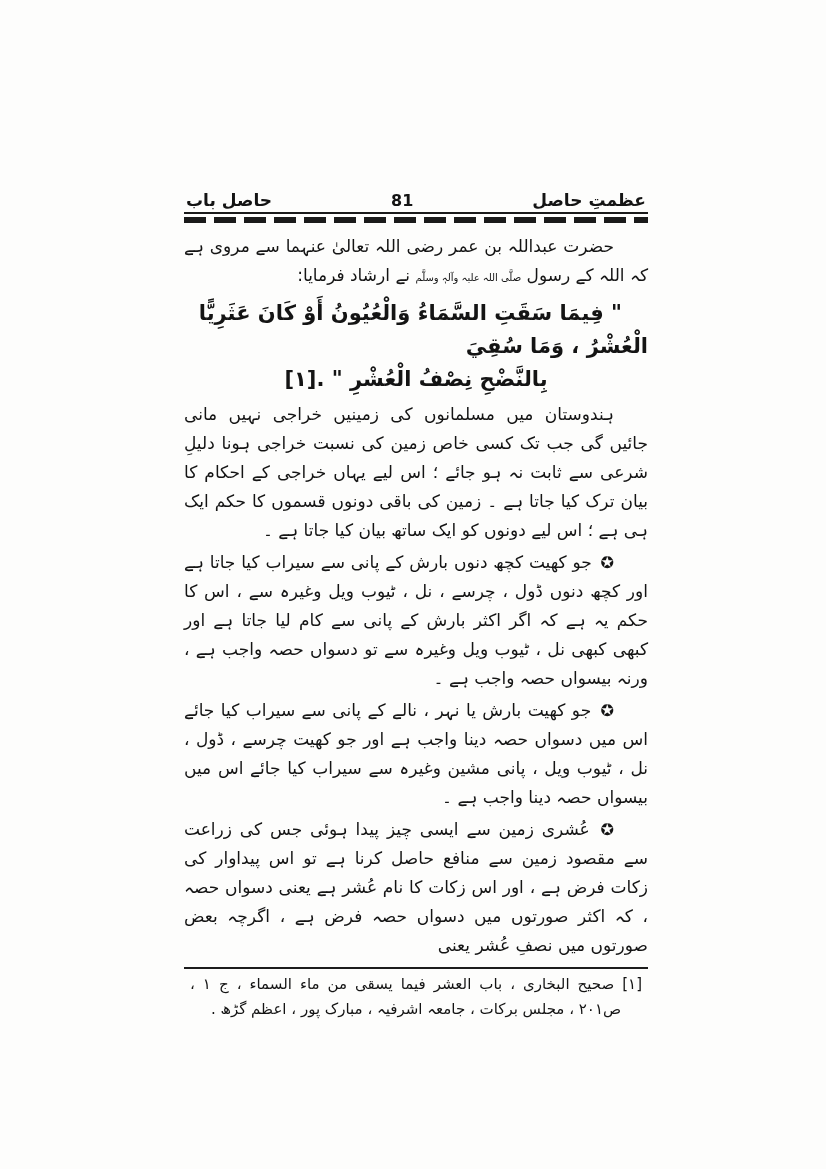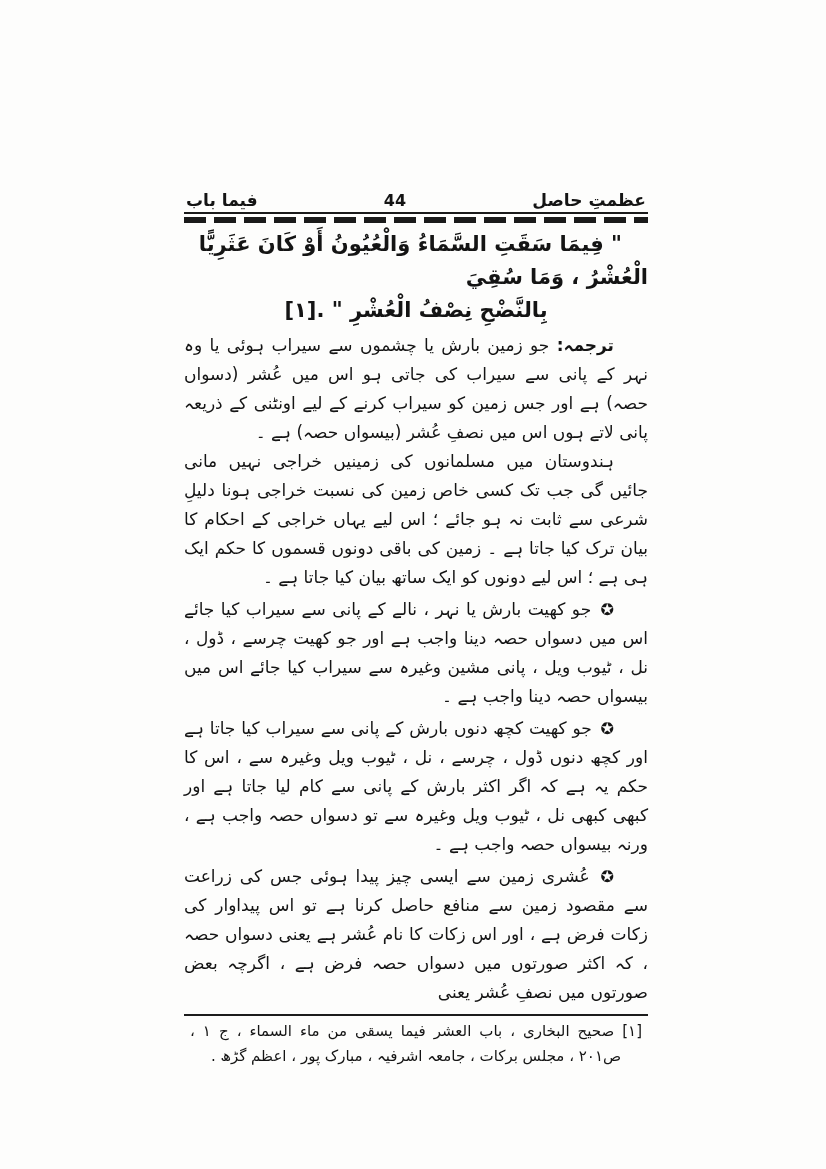--- a/index.html
+++ b/index.html
@@ -73,48 +73,49 @@
   }
 </style>
 </head>
 <body>
 
 <div class="page">
   <div class="col">
 
     <div class="hdr">
       <span>عظمتِ حاصل</span>
-      <span class="pg">44</span>
-      <span>فیما باب</span>
+      <span class="pg">81</span>
+      <span>حاصل باب</span>
     </div>
     <div class="rule-thin"></div>
     <div class="rule-dash"></div>
 
+    <p class="txt indent intro">
+      <span>حضرت عبداللہ بن عمر رضی اللہ تعالیٰ عنہما سے مروی ہے کہ اللہ کے رسول</span>
+      <span class="salawat">صلَّی اللہ علیہ وآلہٖ وسلَّم</span>
+      <span>نے ارشاد فرمایا:</span>
+    </p>
 
     <div class="hadith">
       <div class="l1">" فِيمَا سَقَتِ السَّمَاءُ وَالْعُيُونُ أَوْ كَانَ عَثَرِيًّا الْعُشْرُ ، وَمَا سُقِيَ</div>
       <div class="l2">بِالنَّضْحِ نِصْفُ الْعُشْرِ " .[۱]</div>
     </div>
 
-    <p class="txt indent">
-      <span class="lbl">ترجمہ:</span>
-      <span>جو زمین بارش یا چشموں سے سیراب ہوئی یا وہ نہر کے پانی سے سیراب کی جاتی ہو اس میں عُشر (دسواں حصہ) ہے اور جس زمین کو سیراب کرنے کے لیے اونٹنی کے ذریعہ پانی لاتے ہوں اس میں نصفِ عُشر (بیسواں حصہ) ہے ۔</span>
-    </p>
 
 
     <p class="txt indent">ہندوستان میں مسلمانوں کی زمینیں خراجی نہیں مانی جائیں گی جب تک کسی خاص زمین کی نسبت خراجی ہونا دلیلِ شرعی سے ثابت نہ ہو جائے ؛ اس لیے یہاں خراجی کے احکام کا بیان ترک کیا جاتا ہے ۔ زمین کی باقی دونوں قسموں کا حکم ایک ہی ہے ؛ اس لیے دونوں کو ایک ساتھ بیان کیا جاتا ہے ۔</p>
 
     <p class="txt indent bullet-p">
       <span class="bullet-glyph">✪</span>
-      <span>جو کھیت بارش یا نہر ، نالے کے پانی سے سیراب کیا جائے اس میں دسواں حصہ دینا واجب ہے اور جو کھیت چرسے ، ڈول ، نل ، ٹیوب ویل ، پانی مشین وغیرہ سے سیراب کیا جائے اس میں بیسواں حصہ دینا واجب ہے ۔</span>
+      <span>جو کھیت کچھ دنوں بارش کے پانی سے سیراب کیا جاتا ہے اور کچھ دنوں ڈول ، چرسے ، نل ، ٹیوب ویل وغیرہ سے ، اس کا حکم یہ ہے کہ اگر اکثر بارش کے پانی سے کام لیا جاتا ہے اور کبھی کبھی نل ، ٹیوب ویل وغیرہ سے تو دسواں حصہ واجب ہے ، ورنہ بیسواں حصہ واجب ہے ۔</span>
     </p>
 
     <p class="txt indent bullet-p">
       <span class="bullet-glyph">✪</span>
-      <span>جو کھیت کچھ دنوں بارش کے پانی سے سیراب کیا جاتا ہے اور کچھ دنوں ڈول ، چرسے ، نل ، ٹیوب ویل وغیرہ سے ، اس کا حکم یہ ہے کہ اگر اکثر بارش کے پانی سے کام لیا جاتا ہے اور کبھی کبھی نل ، ٹیوب ویل وغیرہ سے تو دسواں حصہ واجب ہے ، ورنہ بیسواں حصہ واجب ہے ۔</span>
+      <span>جو کھیت بارش یا نہر ، نالے کے پانی سے سیراب کیا جائے اس میں دسواں حصہ دینا واجب ہے اور جو کھیت چرسے ، ڈول ، نل ، ٹیوب ویل ، پانی مشین وغیرہ سے سیراب کیا جائے اس میں بیسواں حصہ دینا واجب ہے ۔</span>
     </p>
 
     <p class="txt indent bullet-p">
       <span class="bullet-glyph">✪</span>
       <span>عُشری زمین سے ایسی چیز پیدا ہوئی جس کی زراعت سے مقصود زمین سے منافع حاصل کرنا ہے تو اس پیداوار کی زکات فرض ہے ، اور اس زکات کا نام عُشر ہے یعنی دسواں حصہ ، کہ اکثر صورتوں میں دسواں حصہ فرض ہے ، اگرچہ بعض صورتوں میں نصفِ عُشر یعنی</span>
     </p>
 
     <div class="fn-sep"></div>
     <p class="fn">[۱] صحیح البخاری ، باب العشر فیما یسقی من ماء السماء ، ج ۱ ، ص۲۰۱ ، مجلس برکات ، جامعہ اشرفیہ ، مبارک پور ، اعظم گڑھ .</p>
 

